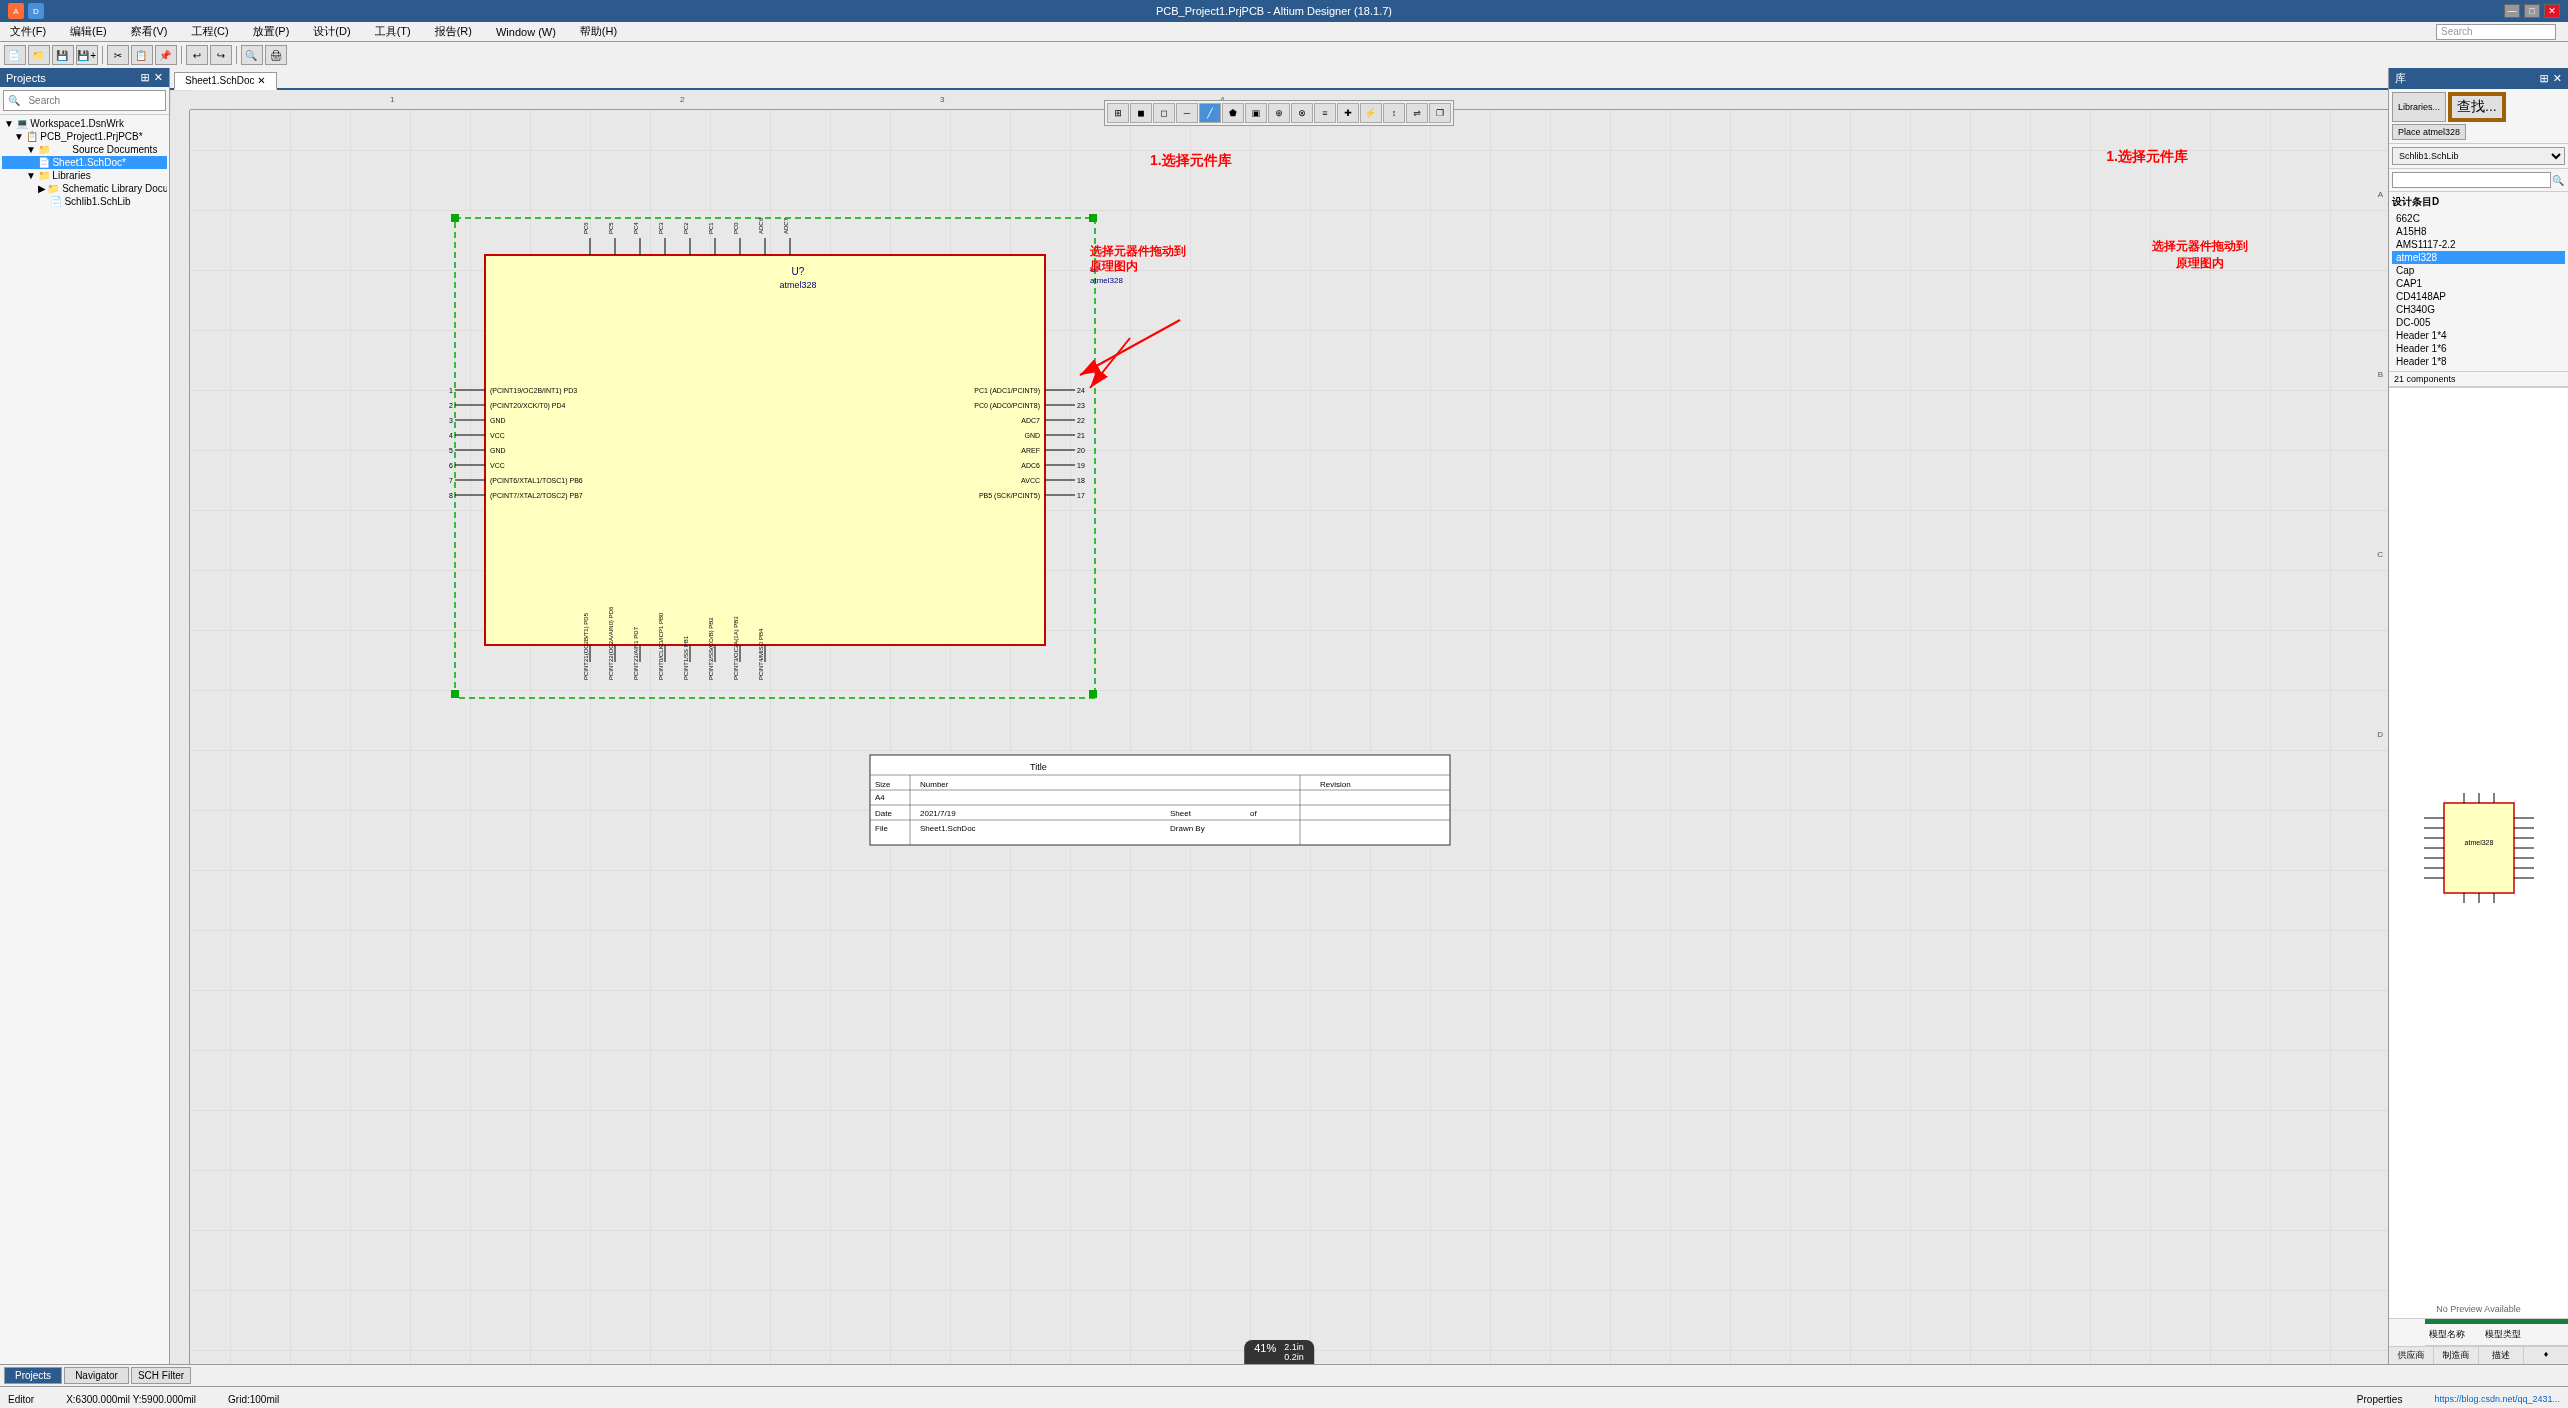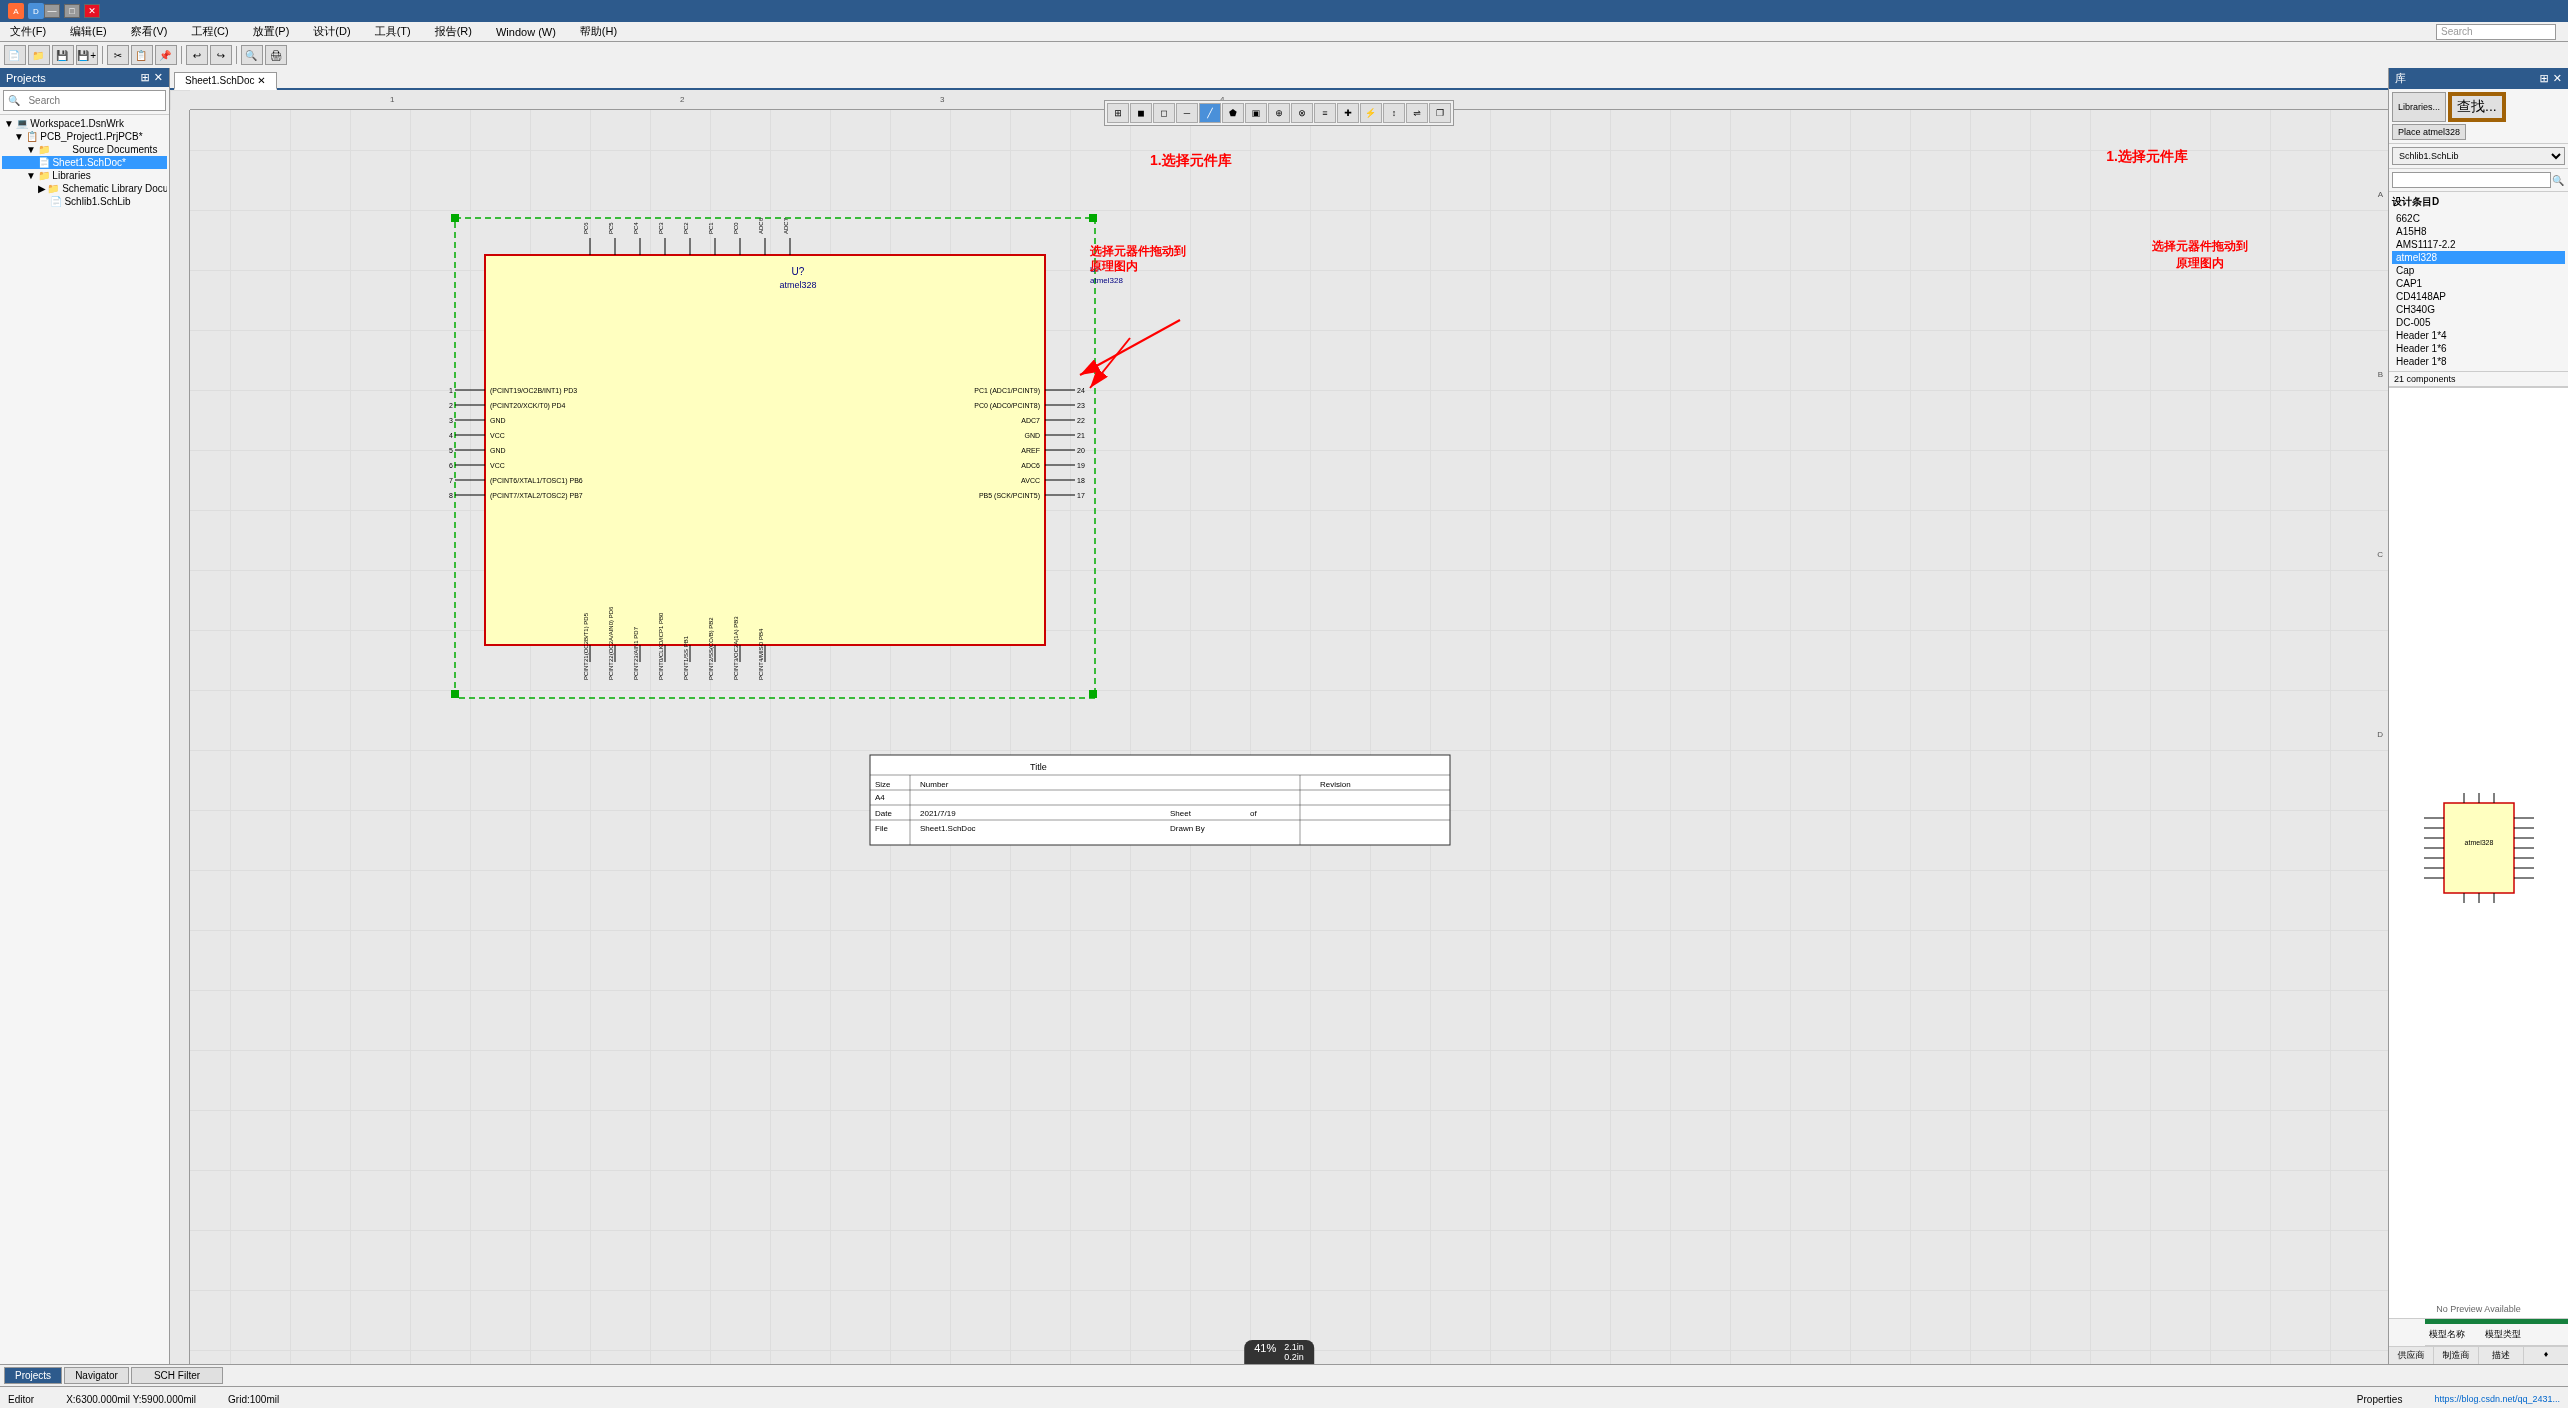--- a/index.html
+++ b/index.html
@@ -80,20 +80,21 @@
     .ruler-v { position: absolute; top: 20px; left: 0; width: 20px; bottom: 0; background: #e8e8e8; border-right: 1px solid #999; display: flex; flex-direction: column; }
   </style>
 </head>
 <body>
 
 <div id="title-bar">
   <div style="display:flex;gap:4px;">
     <div style="width:16px;height:16px;background:#ff6b35;border-radius:2px;font-size:8px;display:flex;align-items:center;justify-content:center;">A</div>
     <div style="width:16px;height:16px;background:#4a90d9;border-radius:2px;font-size:8px;display:flex;align-items:center;justify-content:center;">D</div>
   </div>
+  <div class="title-text">PCB_Project1.PrjPCB - Altium Designer (18.1.7)</div>
   <div class="window-controls">
     <div class="win-btn">—</div>
     <div class="win-btn">□</div>
     <div class="win-btn" style="background:#e81123;color:white;">✕</div>
   </div>
 </div>
 
 <div id="menu-bar">
   <div class="menu-item">文件(F)</div>
   <div class="menu-item">编辑(E)</div>
@@ -489,21 +490,21 @@
       <div class="sup-tab" style="flex:1;padding:2px 3px;text-align:center;font-size:9px;border-right:1px solid #ccc;cursor:pointer;background:#e8e8e8;">描述</div>
       <div class="sup-tab" style="flex:1;padding:2px 3px;text-align:center;font-size:9px;cursor:pointer;background:#e8e8e8;">♦</div>
     </div>
   </div>
 
 </div>
 
 <div id="bottom-tabs" style="height:22px;background:#f0f0f0;border-top:1px solid #999;display:flex;align-items:center;padding:0 4px;gap:2px;">
   <div class="bottom-tab active" style="padding:2px 10px;background:#2d5a8c;color:white;border:1px solid #999;cursor:pointer;font-size:10px;">Projects</div>
   <div class="bottom-tab" style="padding:2px 10px;background:#e0e0e0;border:1px solid #999;cursor:pointer;font-size:10px;">Navigator</div>
-  <div class="bottom-tab" style="padding:2px 22px;background:#e0e0e0;border:1px solid #999;cursor:pointer;font-size:10px;">SCH Filter</div>
+  <div class="bottom-tab" style="padding:2px 6px;background:#e0e0e0;border:1px solid #999;cursor:pointer;font-size:10px;">SCH Filter</div>
 </div>
 
 <div id="status-bar" style="height:22px;background:#f0f0f0;border-top:1px solid #999;display:flex;align-items:center;padding:12px 8px;font-size:10px;gap:32px;">
   <span>Editor</span>
   <span>X:6300.000mil Y:5900.000mil</span>
   <span>Grid:100mil</span>
   <div style="flex:1;"></div>
   <div style="display:flex;align-items:center;gap:4px;">
     <span>Properties</span>
   </div>

